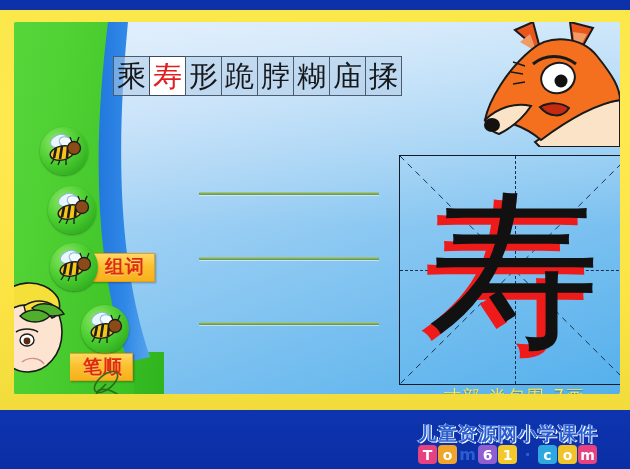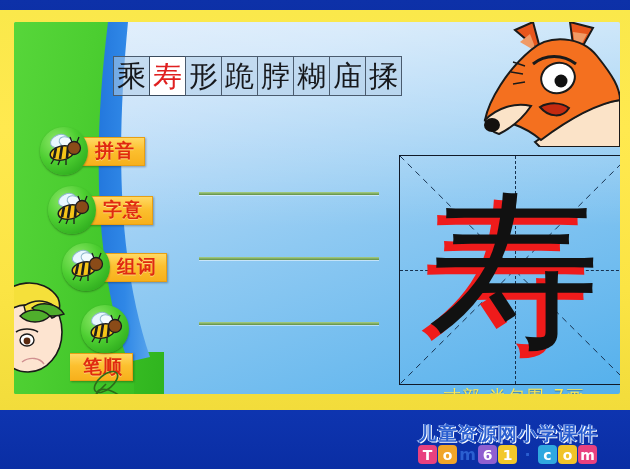--- a/index.html
+++ b/index.html
@@ -46,21 +46,21 @@
         margin-right:-1px;display:flex;align-items:center;justify-content:center;
         background:rgba(178,206,232,.55);
         font-family:"DejaVu Serif","Liberation Serif",serif;font-size:29px;color:#16181c;line-height:1;}
   .cell.active{background:#ffffff;color:#e02020;border-color:#3a4a5c;}
 
   
   .menu{position:absolute;left:0;top:0;width:230px;height:372px;}
   .menuitem{position:absolute;height:46px;display:flex;align-items:center;}
   .mi0{left:26px;top:106px;}
   .mi1{left:34px;top:165px;}
-  .mi2{left:48px;top:222px;align-items:center;}
+  .mi2{left:36px;top:222px;align-items:center;}
   .mi3{left:62px;top:283px;flex-direction:column;}
 
   .beecircle{position:relative;width:48px;height:48px;border-radius:50%;
     background:radial-gradient(circle at 34% 30%,#8fe86a 0%,#4dce31 45%,#1f9c15 100%);
     box-shadow:0 1px 2px rgba(0,0,0,.35);flex:0 0 auto;}
   .beecircle svg{position:absolute;left:4px;top:4px;}
 
   .mlabel{margin-left:-6px;height:27px;padding:0 9px 0 13px;display:flex;align-items:center;
     background:linear-gradient(180deg,#ffd964 0%,#fcc02f 45%,#f7b01c 100%);
     border:1px solid #e79f14;border-left:none;
@@ -147,36 +147,34 @@
           <svg width="40" height="40" viewBox="0 0 40 40">
             <ellipse cx="15" cy="10" rx="9" ry="6" fill="#e8f7ff" stroke="#8fb8cc" stroke-width="1" transform="rotate(-25 15 10)"></ellipse>
             <ellipse cx="22" cy="11" rx="7" ry="5" fill="#f2fbff" stroke="#8fb8cc" stroke-width="1" transform="rotate(20 22 11)"></ellipse>
             <ellipse cx="18" cy="22" rx="12" ry="7" fill="#f5c518" stroke="#1d1d1d" stroke-width="1.4" transform="rotate(-12 18 22)"></ellipse>
             <path d="M12,17 L10,27 M18,15 L16,28 M24,16 L23,27" stroke="#1d1d1d" stroke-width="2.6" fill="none"></path>
             <circle cx="30" cy="17" r="6.5" fill="#8a4b18" stroke="#1d1d1d" stroke-width="1.3"></circle>
             <path d="M28,11 L26,6 M33,11 L35,6" stroke="#1d1d1d" stroke-width="1.3"></path>
             <path d="M10,28 L7,33 M16,29 L14,34 M22,28 L22,34" stroke="#1d1d1d" stroke-width="1.3"></path>
           </svg>
         </div>
-        <div class="mlabel">拼音</div>
       </div>
 
       <div class="menuitem mi1">
         <div class="beecircle">
           <svg width="40" height="40" viewBox="0 0 40 40">
             <ellipse cx="15" cy="10" rx="9" ry="6" fill="#e8f7ff" stroke="#8fb8cc" stroke-width="1" transform="rotate(-25 15 10)"></ellipse>
             <ellipse cx="22" cy="11" rx="7" ry="5" fill="#f2fbff" stroke="#8fb8cc" stroke-width="1" transform="rotate(20 22 11)"></ellipse>
             <ellipse cx="18" cy="22" rx="12" ry="7" fill="#f5c518" stroke="#1d1d1d" stroke-width="1.4" transform="rotate(-12 18 22)"></ellipse>
             <path d="M12,17 L10,27 M18,15 L16,28 M24,16 L23,27" stroke="#1d1d1d" stroke-width="2.6" fill="none"></path>
             <circle cx="30" cy="17" r="6.5" fill="#8a4b18" stroke="#1d1d1d" stroke-width="1.3"></circle>
             <path d="M28,11 L26,6 M33,11 L35,6" stroke="#1d1d1d" stroke-width="1.3"></path>
             <path d="M10,28 L7,33 M16,29 L14,34 M22,28 L22,34" stroke="#1d1d1d" stroke-width="1.3"></path>
           </svg>
         </div>
-        <div class="mlabel">字意</div>
       </div>
 
       <div class="menuitem mi2">
         <div class="beecircle">
           <svg width="40" height="40" viewBox="0 0 40 40">
             <ellipse cx="15" cy="10" rx="9" ry="6" fill="#e8f7ff" stroke="#8fb8cc" stroke-width="1" transform="rotate(-25 15 10)"></ellipse>
             <ellipse cx="22" cy="11" rx="7" ry="5" fill="#f2fbff" stroke="#8fb8cc" stroke-width="1" transform="rotate(20 22 11)"></ellipse>
             <ellipse cx="18" cy="22" rx="12" ry="7" fill="#f5c518" stroke="#1d1d1d" stroke-width="1.4" transform="rotate(-12 18 22)"></ellipse>
             <path d="M12,17 L10,27 M18,15 L16,28 M24,16 L23,27" stroke="#1d1d1d" stroke-width="2.6" fill="none"></path>
             <circle cx="30" cy="17" r="6.5" fill="#8a4b18" stroke="#1d1d1d" stroke-width="1.3"></circle>

